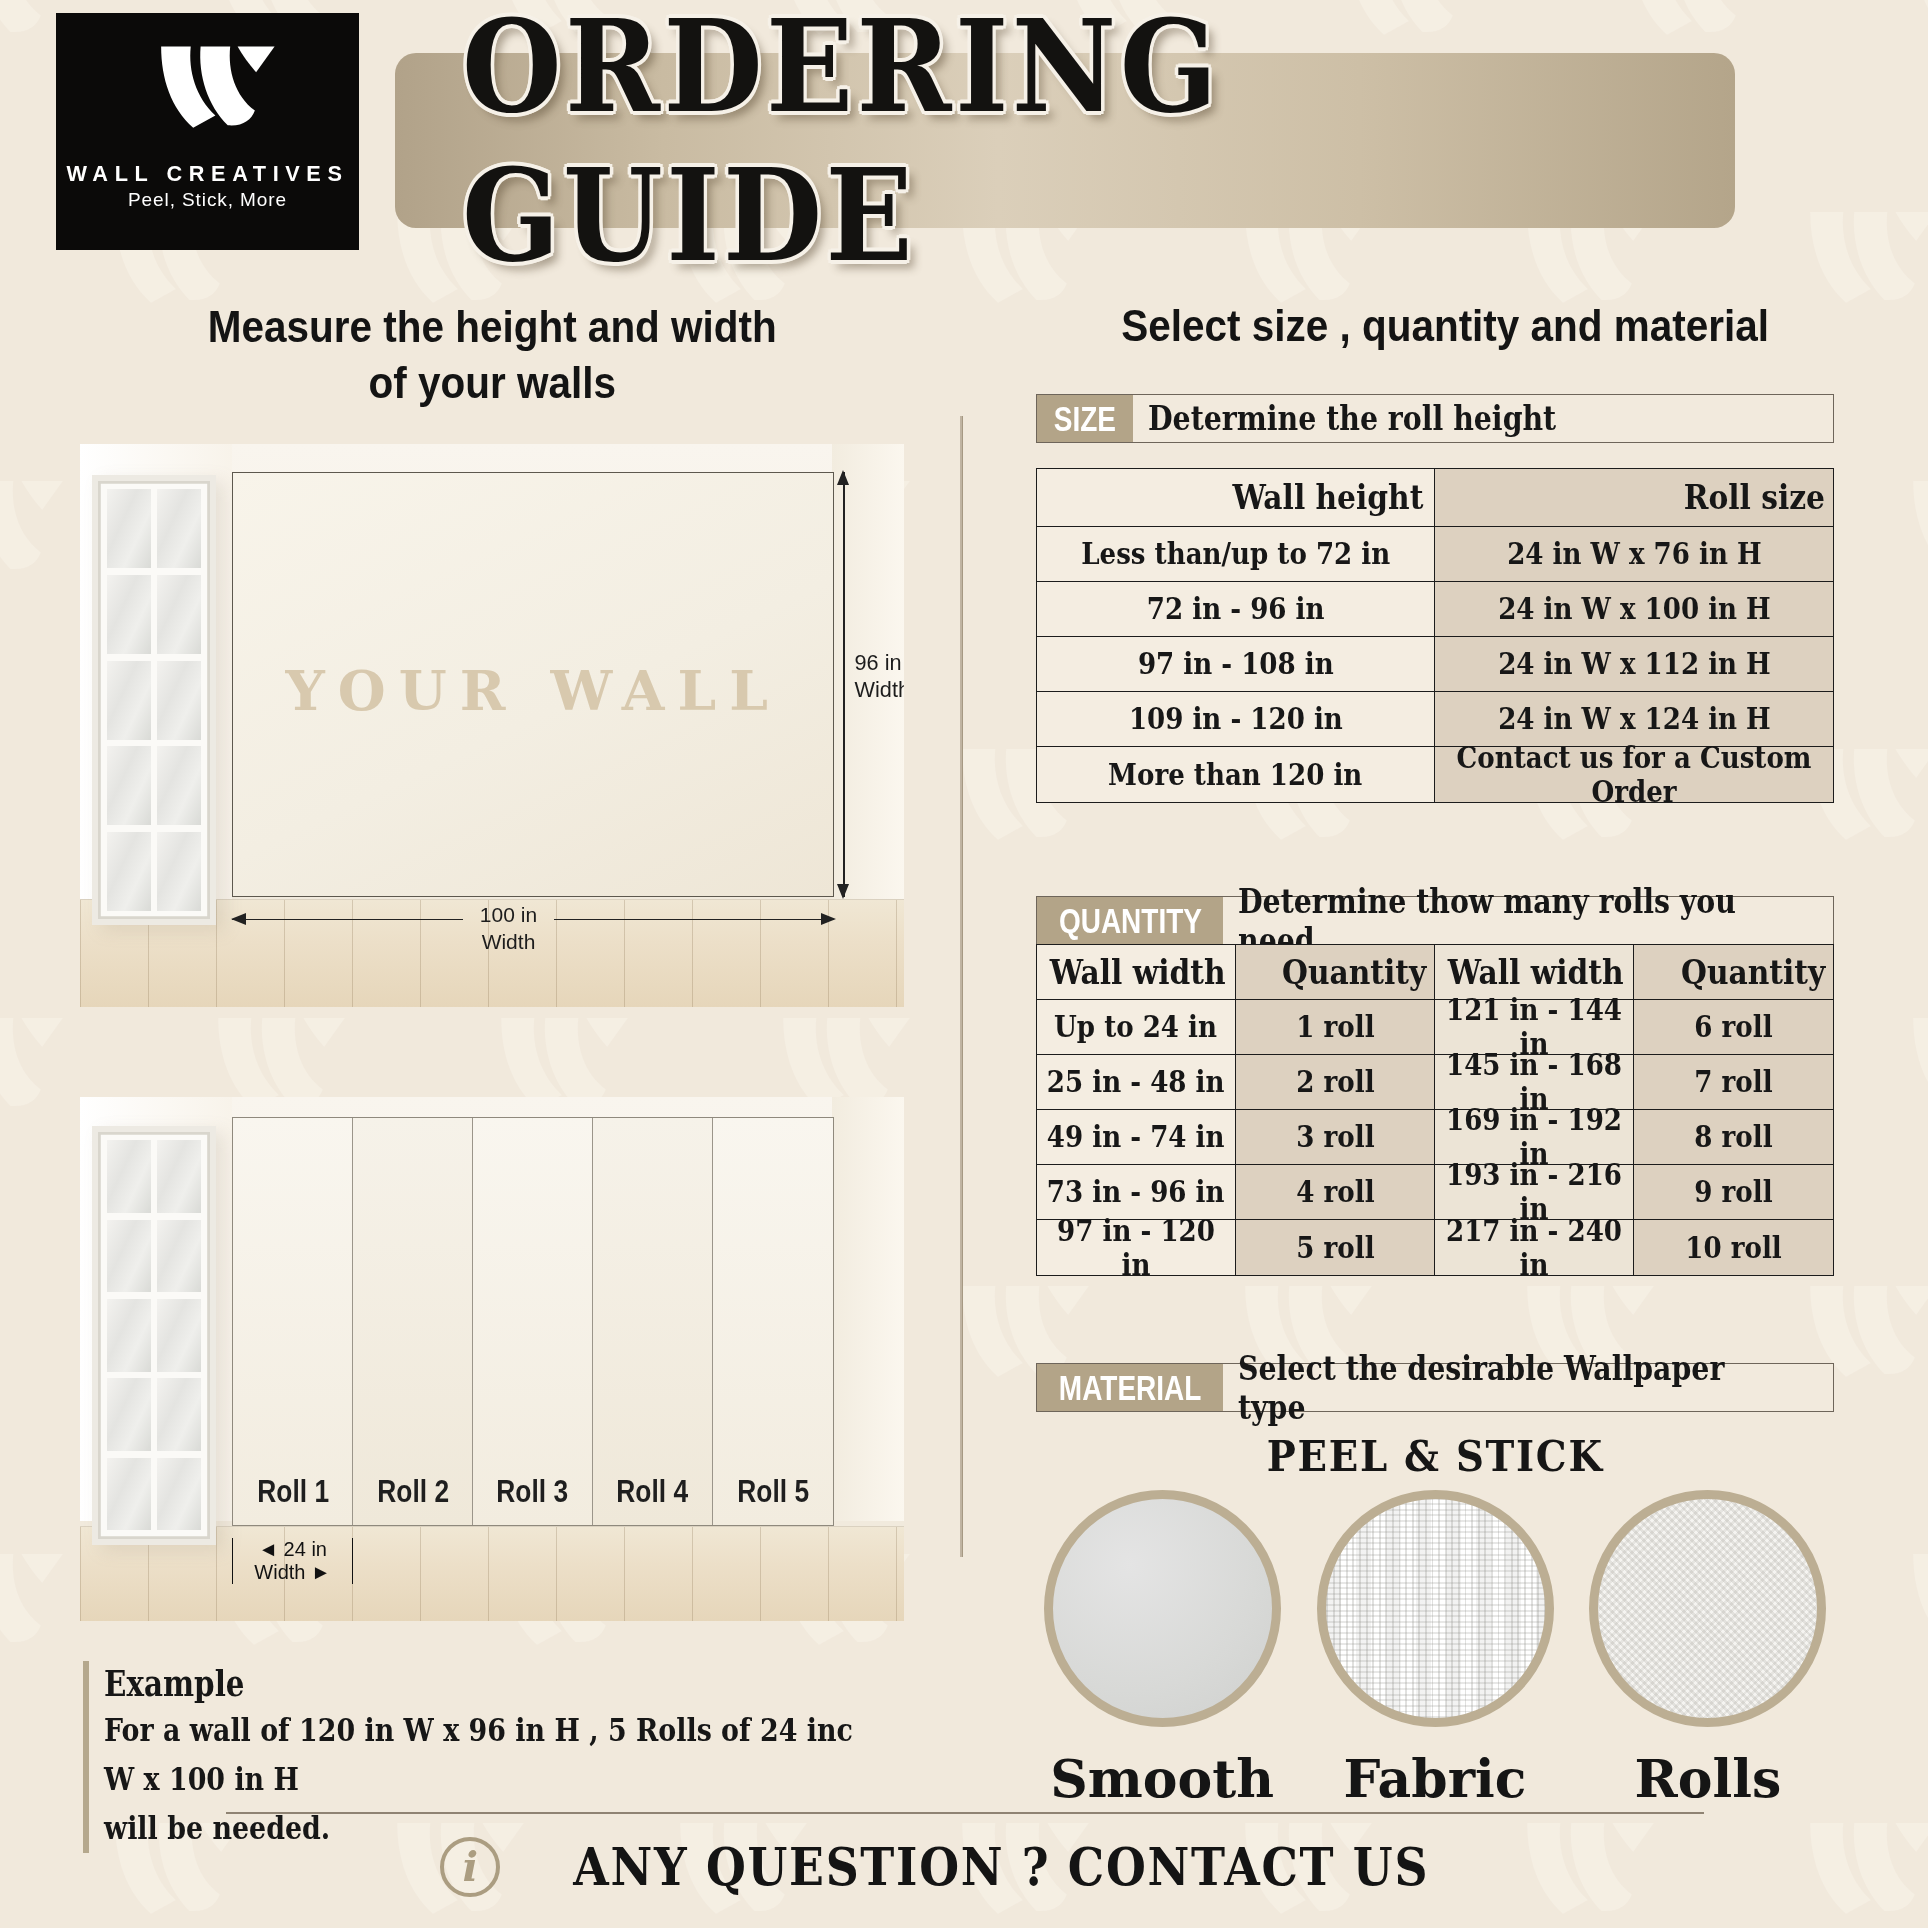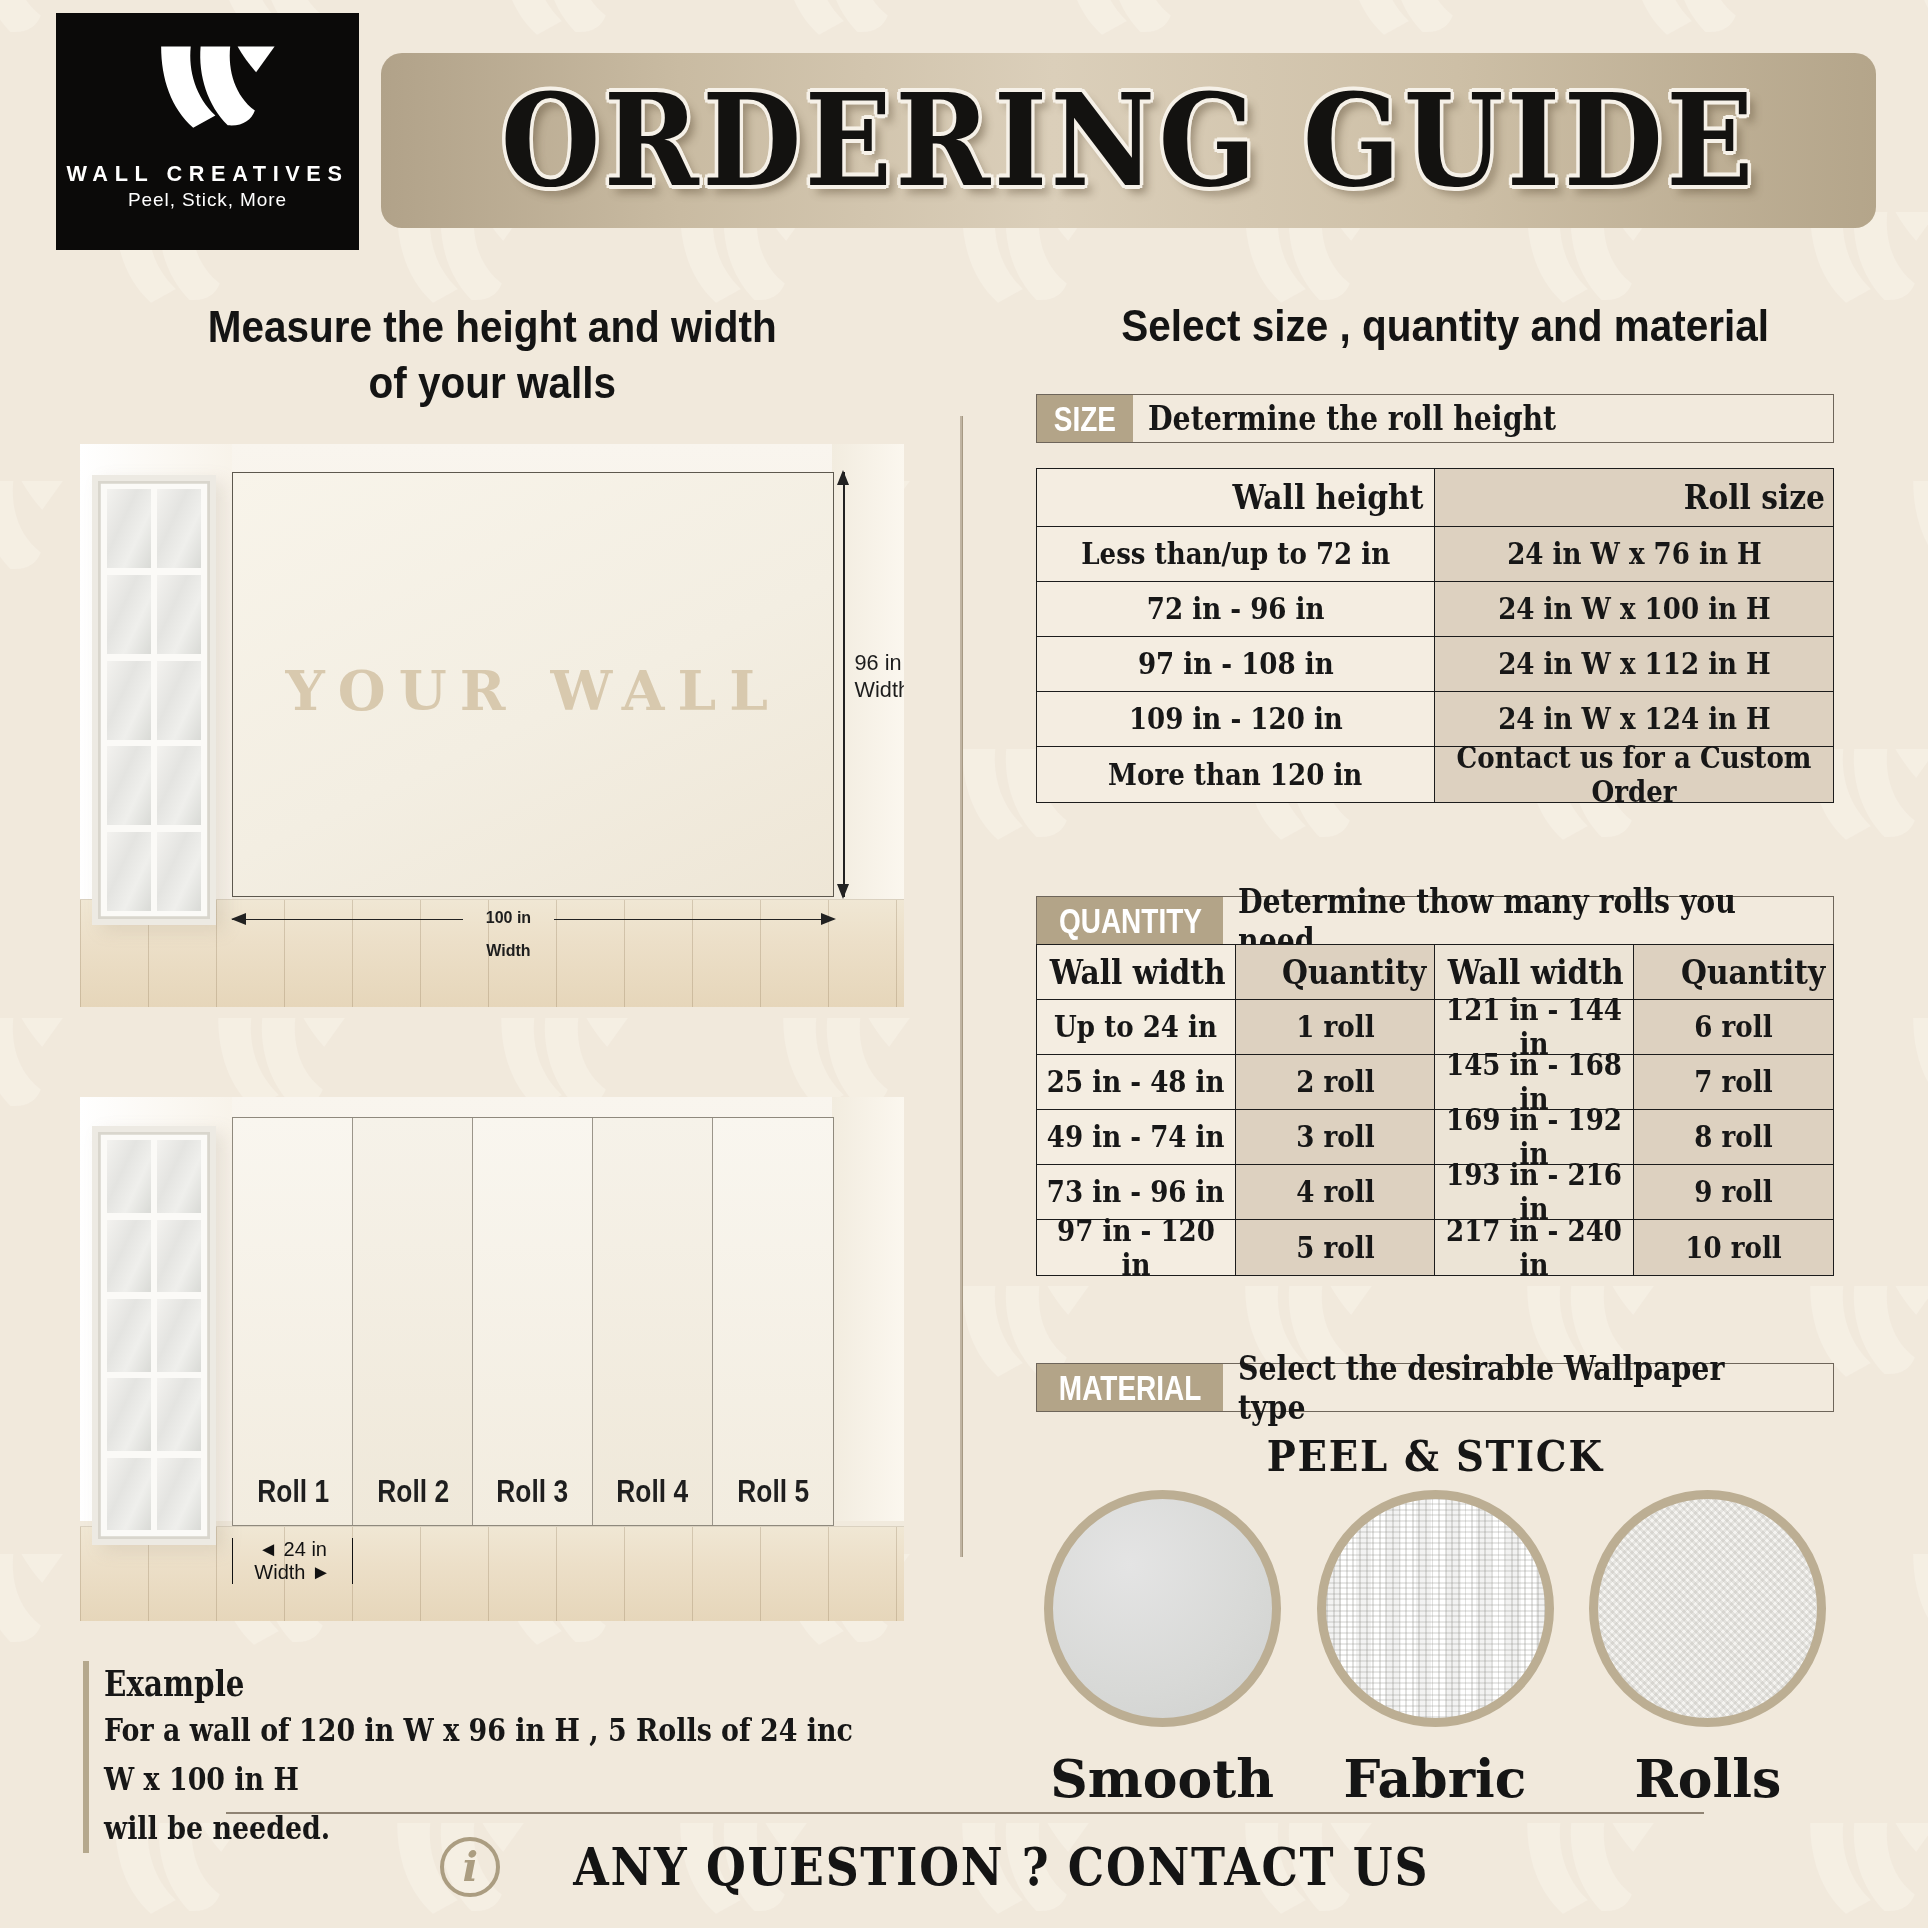--- a/index.html
+++ b/index.html
@@ -18,21 +18,21 @@
   .z{z-index:1;}
 
   
   .logo-block{left:56px;top:13px;width:303px;height:237px;background:#0b0a09;text-align:center;}
   .logo-mark{width:188px;height:111px;margin-top:26px;}
   .logo-mark path{fill:#ffffff;}
   .brand-name{color:#fff;font-size:21.7px;font-weight:600;letter-spacing:6.6px;margin-top:7.5px;}
   .brand-tagline{color:#fff;font-size:19px;letter-spacing:0.9px;margin-top:2.8px;}
 
   
-  .banner{left:381px;top:53px;width:1495px;height:175px;
+  .banner{left:395px;top:53px;width:1340px;height:175px;
     background:linear-gradient(90deg,#b1a289 0%,#c9bba2 20%,#dbcfba 45%,#cdbfa6 72%,#b4a58a 100%);
     display:flex;align-items:center;justify-content:center;border-radius:21px;}
   .banner h1{margin:0;font-family:"DejaVu Serif",serif;font-weight:700;font-size:127px;
     letter-spacing:3.8px;color:#131210;
     text-shadow:-2.8px -2.8px 0 #f6f1e8,2.8px -2.8px 0 #f6f1e8,-2.8px 2.8px 0 #f6f1e8,2.8px 2.8px 0 #f6f1e8,
       -3.8px 0 0 #f6f1e8,3.8px 0 0 #f6f1e8,0 -3.8px 0 #f6f1e8,0 3.8px 0 #f6f1e8,
       7.5px 7.5px 9.4px rgba(86,70,48,.45);}
 
   
   .col-heading{width:824px;text-align:center;font-weight:700;font-size:44px;line-height:56px;color:#141414;}
@@ -67,21 +67,21 @@
   .dim-line-v{left:92.6%;top:5%;width:1.9px;height:75.5%;background:#222;}
   .arr{position:absolute;width:0;height:0;}
   .arr-up{left:-5.6px;top:-1.9px;border-left:6.6px solid transparent;border-right:6.6px solid transparent;border-bottom:15px solid #222;}
   .arr-down{left:-5.6px;bottom:-1.9px;border-left:6.6px solid transparent;border-right:6.6px solid transparent;border-top:15px solid #222;}
   .arr-left{top:-5.6px;left:-1.9px;border-top:6.6px solid transparent;border-bottom:6.6px solid transparent;border-right:15px solid #222;}
   .arr-right{top:-5.6px;right:-1.9px;border-top:6.6px solid transparent;border-bottom:6.6px solid transparent;border-left:15px solid #222;}
   .dim-label-v{left:94%;top:36.5%;font-size:21.7px;line-height:27px;color:#1d1d1d;text-align:left;}
   .dim-line-h{top:84.3%;height:1.9px;background:#222;}
   .seg-l{left:18.5%;width:28%;}
   .seg-r{left:57.5%;width:34%;}
-  .dim-label-h{left:46.5%;top:81.2%;width:11%;text-align:center;font-size:16px;line-height:33px;color:#1d1d1d;font-weight:bold;}
+  .dim-label-h{left:46.5%;top:81.2%;width:11%;text-align:center;font-size:21px;line-height:27px;color:#1d1d1d;}
 
   
   .panels{left:18.5%;top:3.8%;width:73%;height:78%;border:0.9px solid #8f897d;display:grid;grid-template-columns:repeat(5,1fr);box-sizing:border-box;}
   .panel{position:relative;border-right:0.9px solid #9b958a;background:linear-gradient(180deg,#f9f6ef 0%,#f2ecdf 100%);}
   .panel:nth-child(even){background:linear-gradient(180deg,#f6f2e9 0%,#efe8d9 100%);}
   .panel:last-child{border-right:none;}
   .roll-label{position:absolute;bottom:3.5%;width:100%;text-align:center;font-weight:700;font-size:31px;color:#1f1f1f;}
   .width-note{left:18.5%;top:84.2%;width:14.6%;text-align:center;font-size:20px;color:#111;
     border-left:1.9px solid #111;border-right:1.9px solid #111;box-sizing:border-box;}
 

